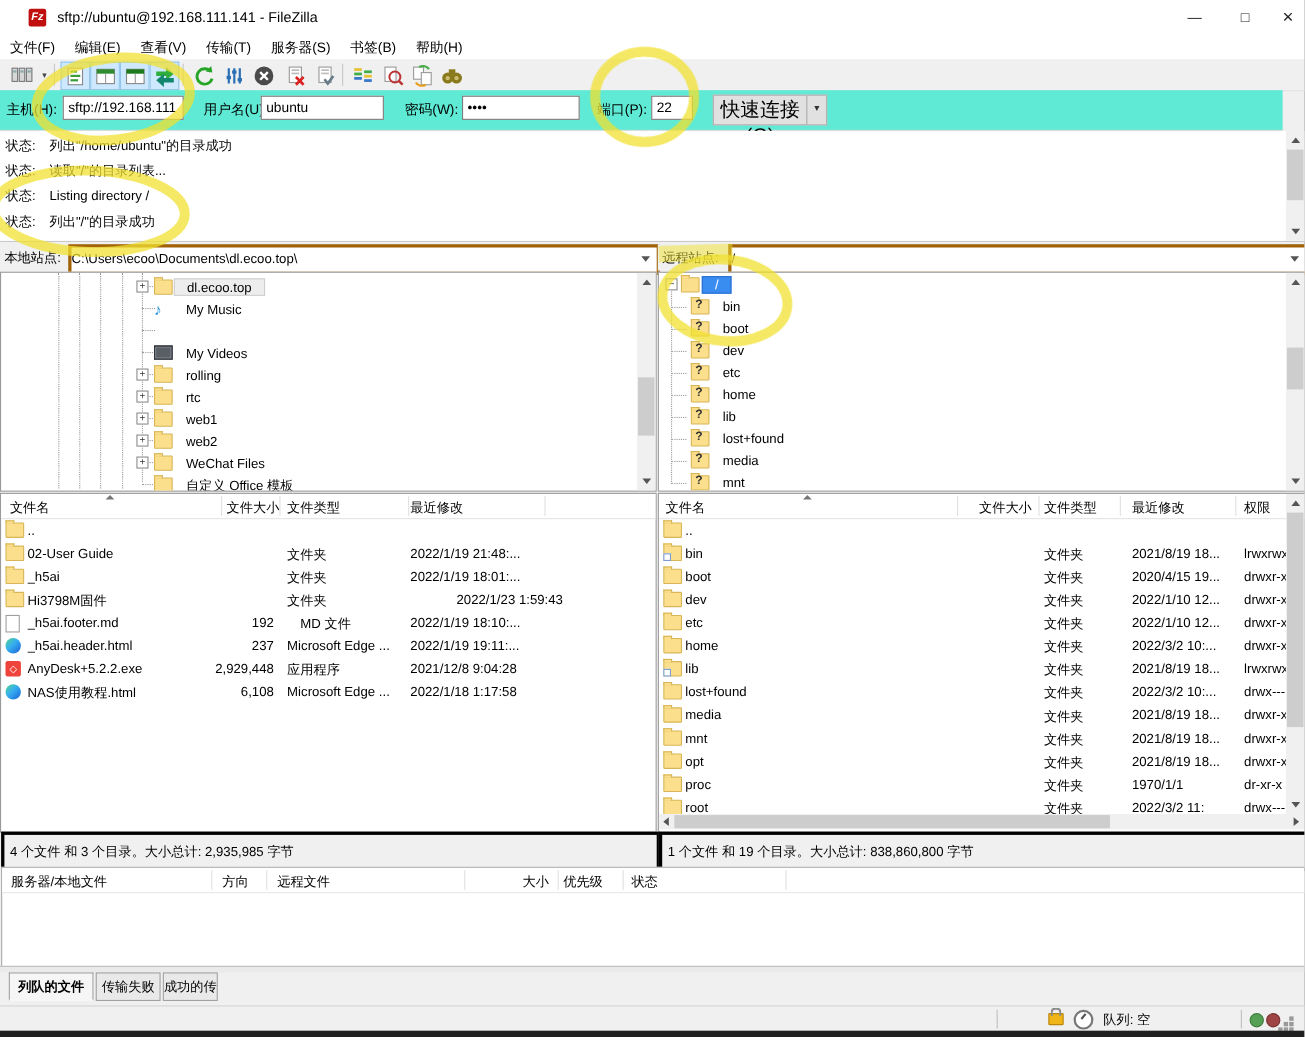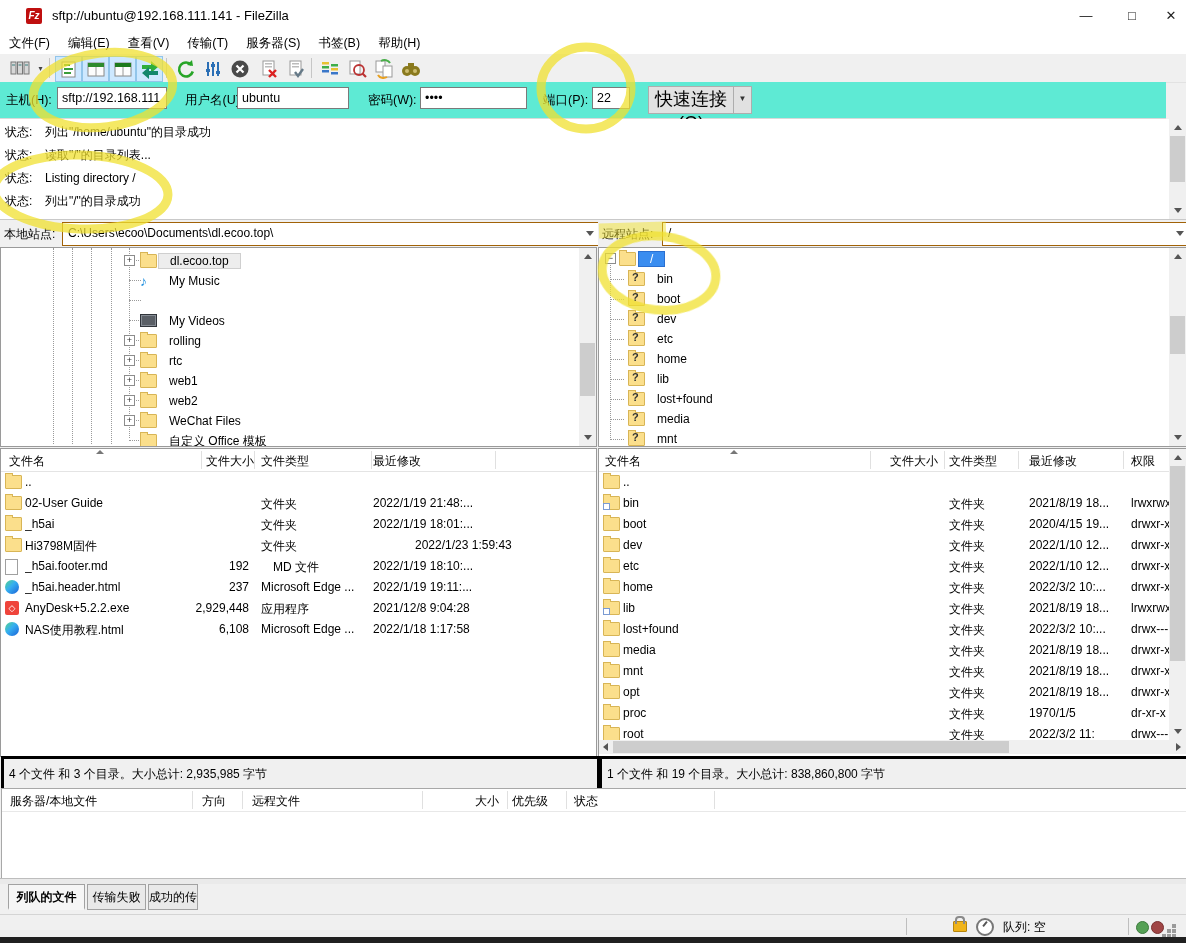--- a/index.html
+++ b/index.html
@@ -31,21 +31,21 @@
   .log-line{position:absolute;left:5px;height:18px;white-space:nowrap;}
   .log-label{display:inline-block;width:40px;}
   
   .sbv{position:absolute;width:17px;background:#f0f0f0;}
   .sbh{position:absolute;height:14px;background:#f0f0f0;}
   .sbthumb{position:absolute;background:#cdcdcd;}
   .arr{position:absolute;width:0;height:0;}
   
   .sitebar{top:222px;height:24px;background:#f0f0f0;}
   .sitelabel{position:absolute;top:4px;left:4px;}
-  .sitecombo{position:absolute;top:0;height:22px;background:#fff;border:1px solid #a16207;line-height:20px;padding-left:5px;white-space:nowrap;overflow:hidden;}
+  .sitecombo{position:absolute;top:0;height:22px;background:#fff;border:3px solid #a16207;line-height:20px;white-space:nowrap;overflow:hidden;}
   .combochev{position:absolute;top:8px;width:0;height:0;border-left:4px solid transparent;border-right:4px solid transparent;border-top:5px solid #555;}
   
   .pane{background:#fff;border:1px solid #9a9a9a;overflow:hidden;}
   .dotv{position:absolute;width:1px;border-left:1px dotted #9a9a9a;}
   .doth{position:absolute;height:1px;border-top:1px dotted #9a9a9a;}
   .tree-row{position:absolute;height:20px;white-space:nowrap;}
   .expander{position:absolute;width:9px;height:9px;background:#fff;border:1px solid #8c8c8c;font-size:9px;line-height:8px;text-align:center;color:#333;}
   .tlabel{position:absolute;top:2px;padding:0 11px;line-height:16px;}
   .tlabel.sel-inactive{background:#ededed;border:1px solid #cfcfcf;line-height:14px;}
   .tlabel.sel-active{background:#3a8df0;color:#fff;border:1px solid #2a6fd0;line-height:14px;}
@@ -562,21 +562,21 @@
         <div class="fcell" style="left: 249px; width: 90px; text-align: right;"></div>
         <div class="fcell" style="left: 350px; width: 74px;">文件夹</div>
         <div class="fcell" style="left: 430px; width: 92px;">2021/8/19 18...</div>
         <div class="fcell" style="left: 532px; width: 38px;">drwxr-x</div>
       </div>
       <div class="frow" style="left: 0px; top: 254px; width: 587px;">
         <div class="ic ic-folder" style="left: 4px; top: 3px;"></div>
         <div class="fcell" style="left: 24px; width: 205px;">proc</div>
         <div class="fcell" style="left: 249px; width: 90px; text-align: right;"></div>
         <div class="fcell" style="left: 350px; width: 74px;">文件夹</div>
-        <div class="fcell" style="left: 430px; width: 92px;">1970/1/5</div>
+        <div class="fcell" style="left: 430px; width: 92px;">1970/1/1</div>
         <div class="fcell" style="left: 532px; width: 38px;">dr-xr-x</div>
       </div>
       <div class="frow" style="left: 0px; top: 275px; width: 587px;">
         <div class="ic ic-folder" style="left: 4px; top: 3px;"></div>
         <div class="fcell" style="left: 24px; width: 205px;">root</div>
         <div class="fcell" style="left: 249px; width: 90px; text-align: right;"></div>
         <div class="fcell" style="left: 350px; width: 74px;">文件夹</div>
         <div class="fcell" style="left: 430px; width: 92px;">2022/3/2 11:</div>
         <div class="fcell" style="left: 532px; width: 38px;">drwx---</div>
       </div>

